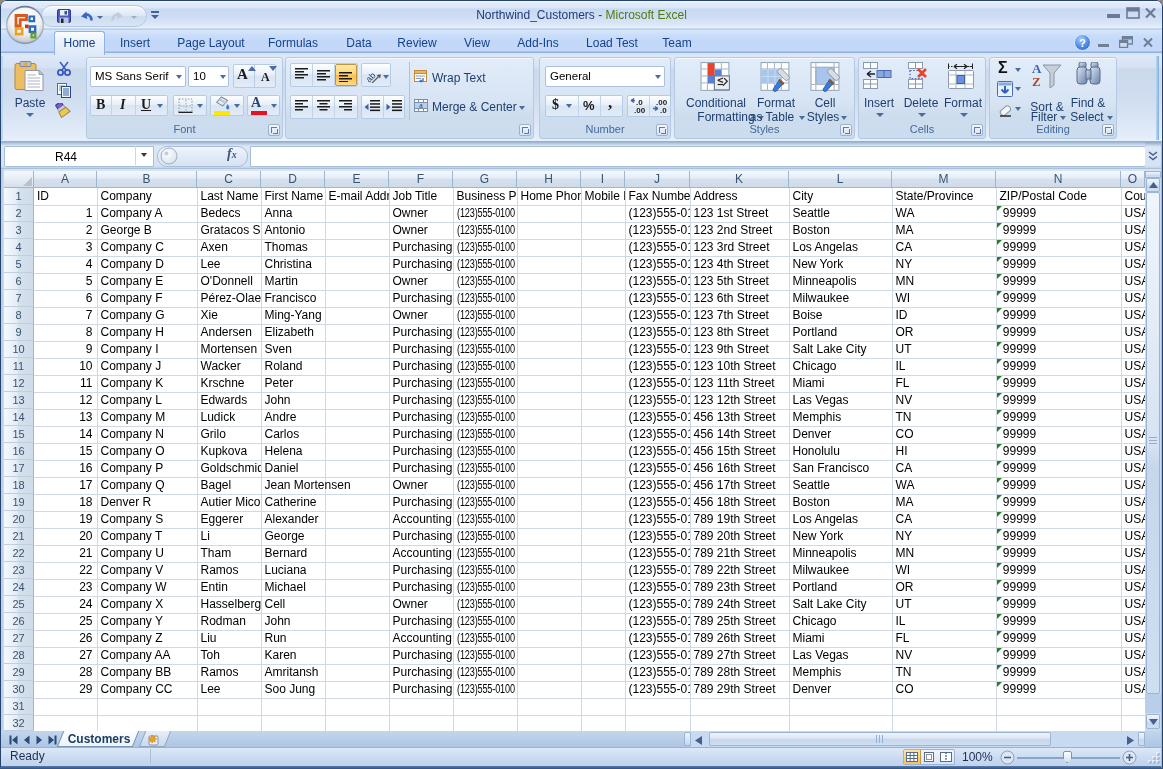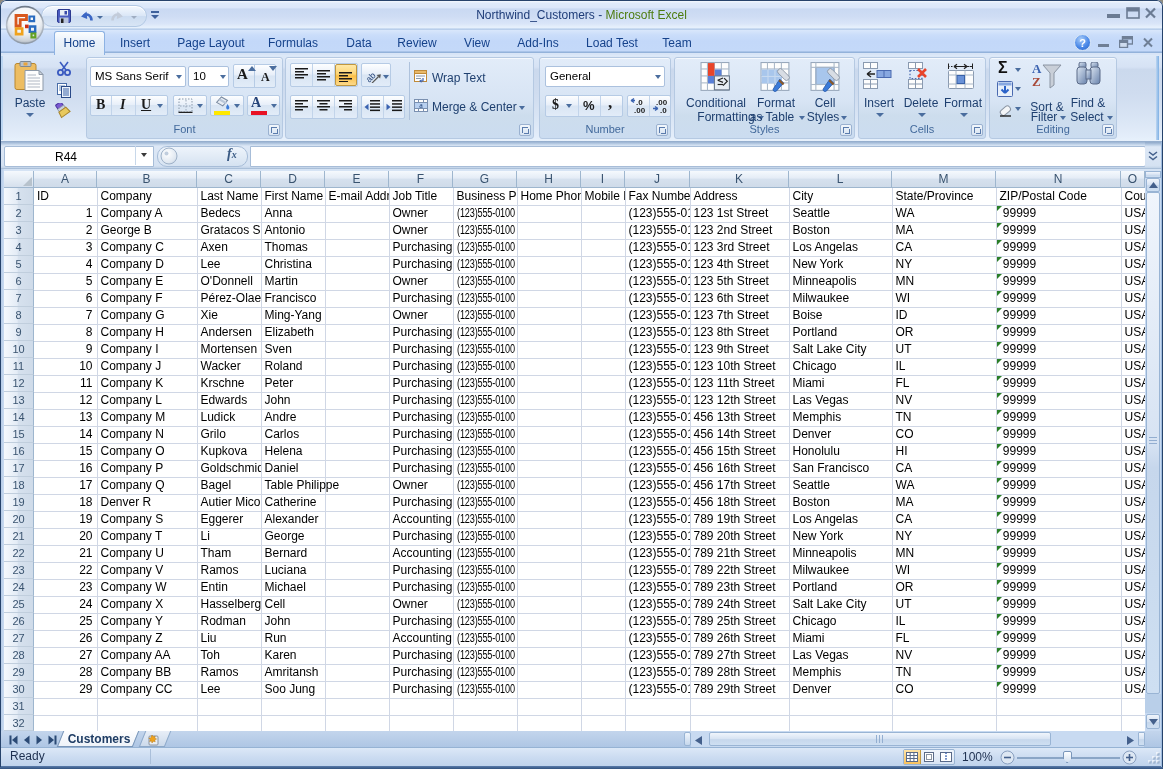--- a/index.html
+++ b/index.html
@@ -873,21 +873,21 @@
             <td>456 16th Street</td>
             <td>San Francisco</td>
             <td>CA</td>
             <td class="zip">&nbsp;99999</td>
             <td>USA</td>
           </tr>
           <tr>
             <td class="n">17</td>
             <td>Company Q</td>
             <td>Bagel</td>
-            <td class="sp">Table Philippe</td>
+            <td class="sp">Jean Mortensen</td>
             <td></td>
             <td>Owner</td>
             <td><span class="ph">(123)555-0100</span></td>
             <td></td>
             <td></td>
             <td>(123)555-0100</td>
             <td>456 17th Street</td>
             <td>Seattle</td>
             <td>WA</td>
             <td class="zip">&nbsp;99999</td>

